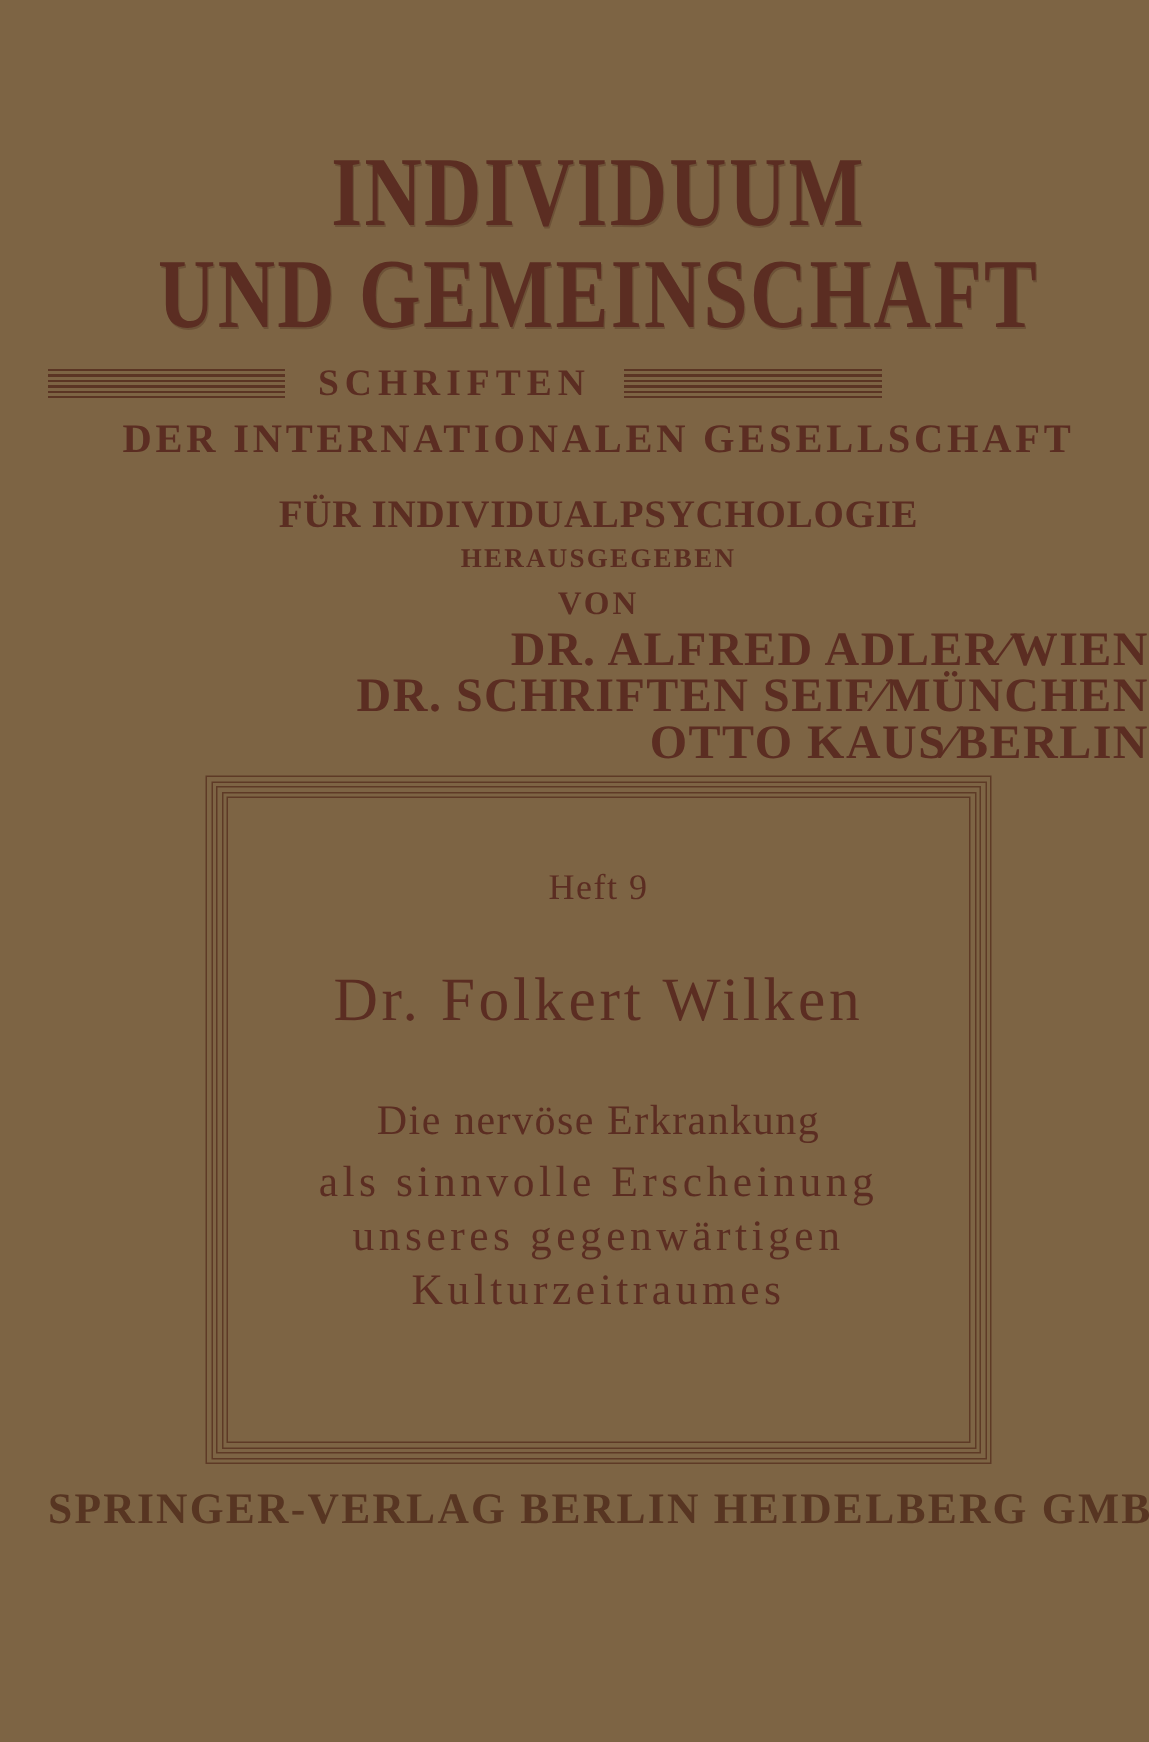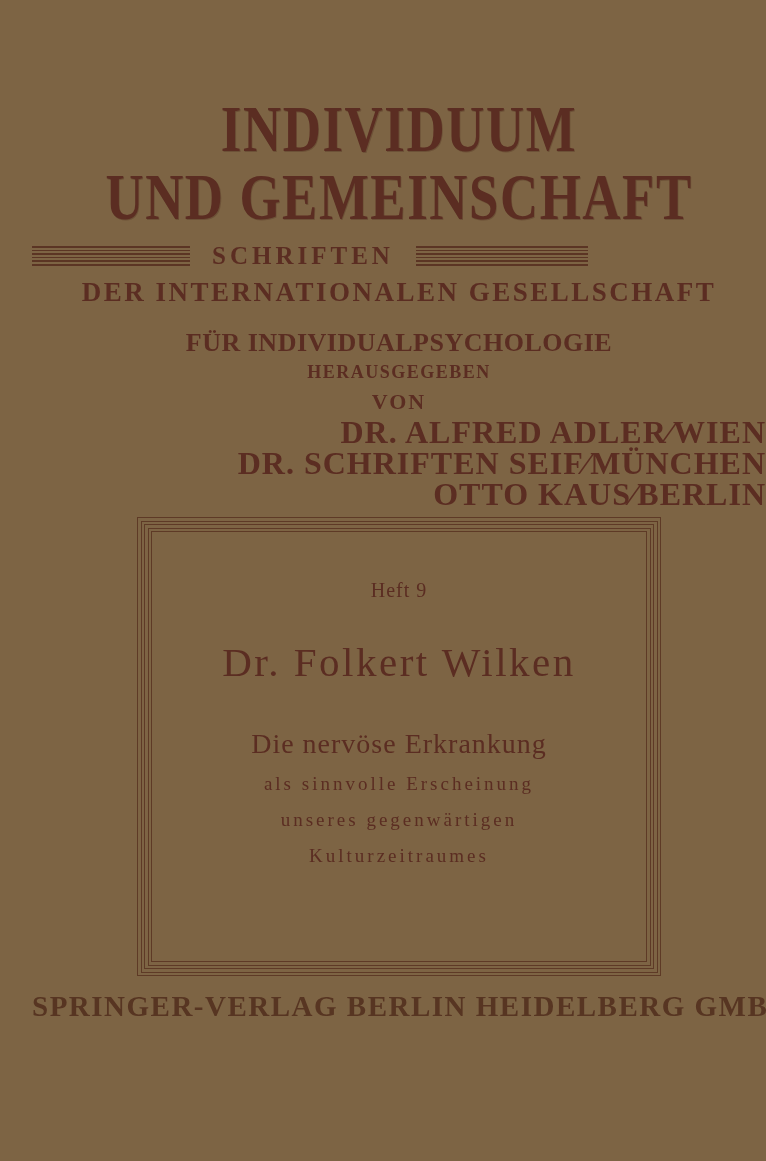--- a/index.html
+++ b/index.html
@@ -107,35 +107,35 @@
     padding: 2.5px;
   }
   .f1 { width: 524px; box-sizing: border-box; }
   .frame-inner {
     box-sizing: border-box;
     height: 424px;
     padding-top: 44px;
     text-align: center;
   }
   .heft-label {
-    font-size: 20px;
+    font-size: 24px;
     letter-spacing: 1px;
   }
   .author-name {
     margin-top: 36px;
     font-size: 41px;
     letter-spacing: 2.5px;
   }
   .book-title {
     margin-top: 42px;
     font-size: 28px;
     letter-spacing: 1px;
   }
   .book-subtitle-line {
-    font-size: 19px;
+    font-size: 29px;
     line-height: 36px;
     letter-spacing: 3px;
   }
   .book-subtitle { margin-top: 6px; }
 
   
   .publisher-line {
     margin-top: 14px;
     font-weight: bold;
     font-size: 29px;

